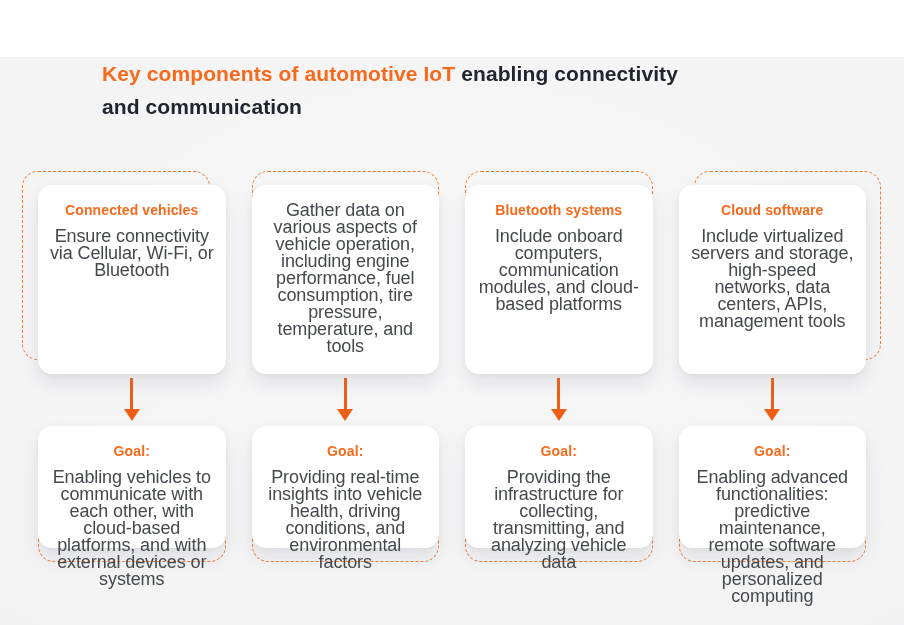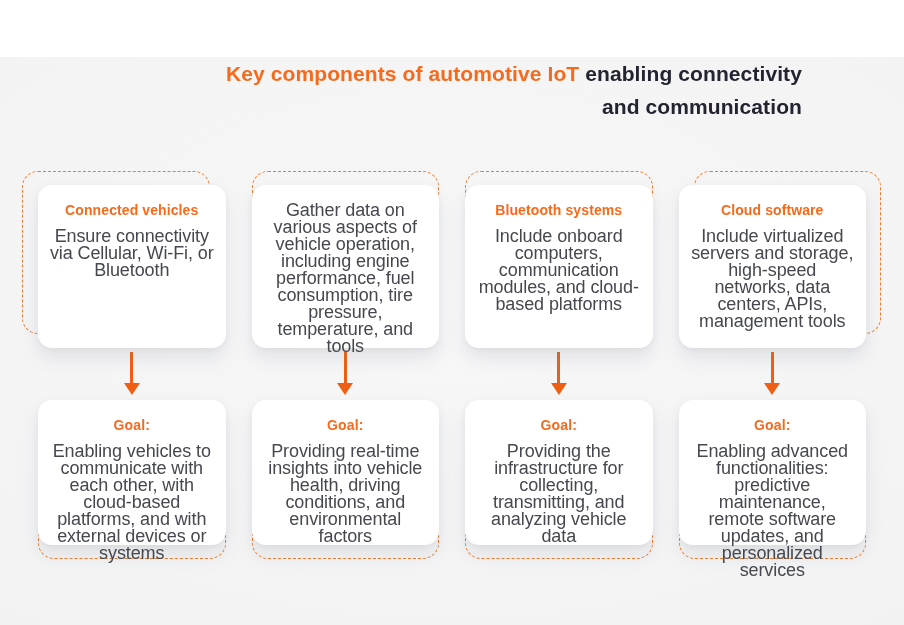--- a/index.html
+++ b/index.html
@@ -9,40 +9,40 @@
     overflow:hidden;
   }
   .canvas {
     position:relative;
     width:904px; height:625px;
     background: radial-gradient(130% 110% at 50% 38%, #f7f7f8 0%, #f3f3f4 55%, #ebebed 100%);
   }
   h1.page-title {
     margin:57px auto 0;
     max-width:700px;
-    text-align:right;
+    text-align:left;
     font-size:21px;
     line-height:33px;
     font-weight:bold;
     color:#22242f;
     letter-spacing:0.1px;
   }
   h1 .hl { color:#f7691b; }
 
   .grid {
     margin:62px 38px 0;
     display:grid;
     grid-template-columns:repeat(4,1fr);
     column-gap:26px;
   }
   .col { display:flex; flex-direction:column; }
 
   .cardwrap { position:relative; }
-  .cardwrap.top  { height:163px; }
-  .cardwrap.goal { height:145px; }
+  .cardwrap.top  { height:189px; }
+  .cardwrap.goal { height:122px; }
 
   .dashed {
     position:absolute; inset:0;
     border:1.5px dashed #f07b2e;
     border-radius:16px;
     transform:translateY(-14px);
   }
   .col0 .top .dashed { transform:translate(-16px,-14px); }
   .col3 .top .dashed { transform:translate(15px,-14px); }
   .goal .dashed { transform:translateY(14px); }
@@ -163,19 +163,19 @@
         </div>
       </div>
       <div class="arrow">
         <span class="shaft"></span>
         <span class="head"></span>
       </div>
       <div class="cardwrap goal">
         <div class="dashed"></div>
         <div class="card">
           <h3 class="card-title">Goal:</h3>
-          <p class="card-desc">Enabling advanced functionalities: predictive maintenance, remote software updates, and personalized services</p>
+          <p class="card-desc">Enabling advanced functionalities: predictive maintenance, remote software updates, and personalized computing</p>
         </div>
       </div>
     </section>
 
   </div>
 </div>
 
 </body></html>

